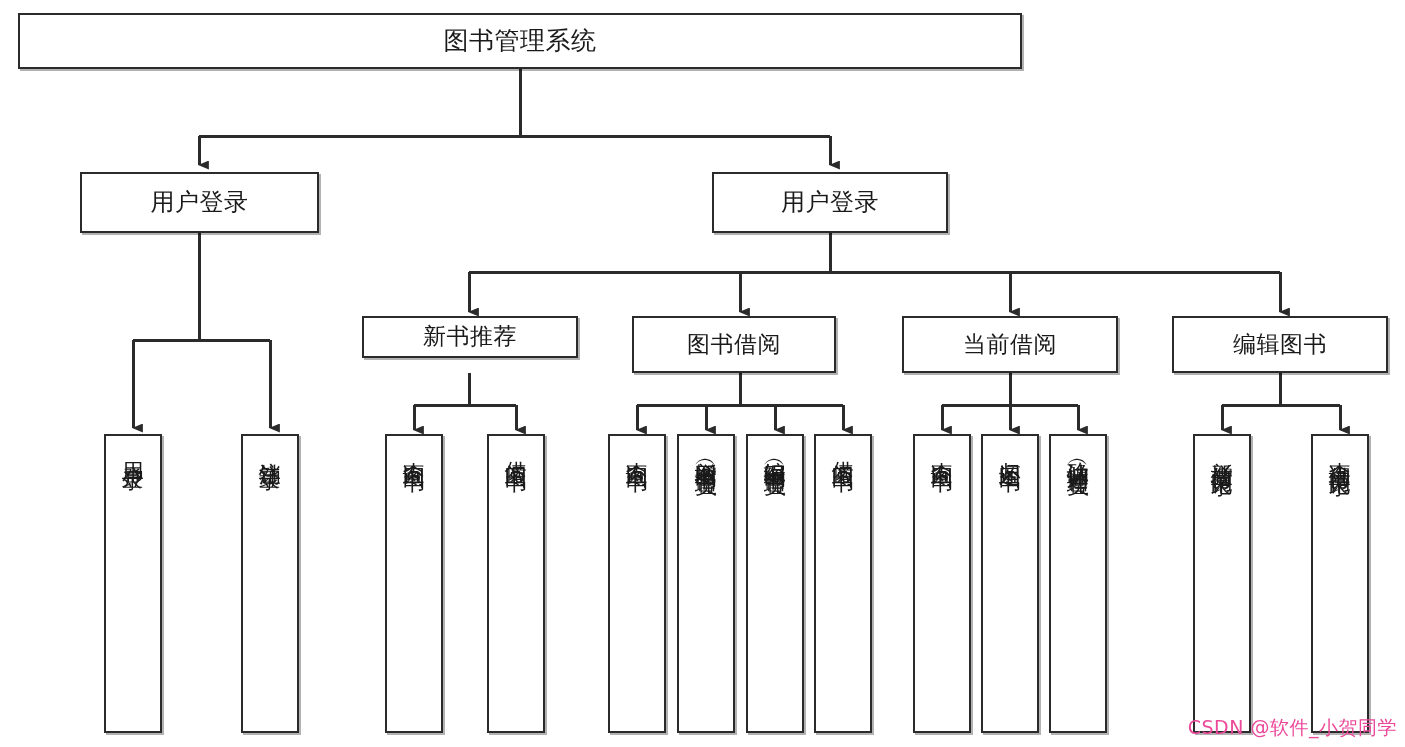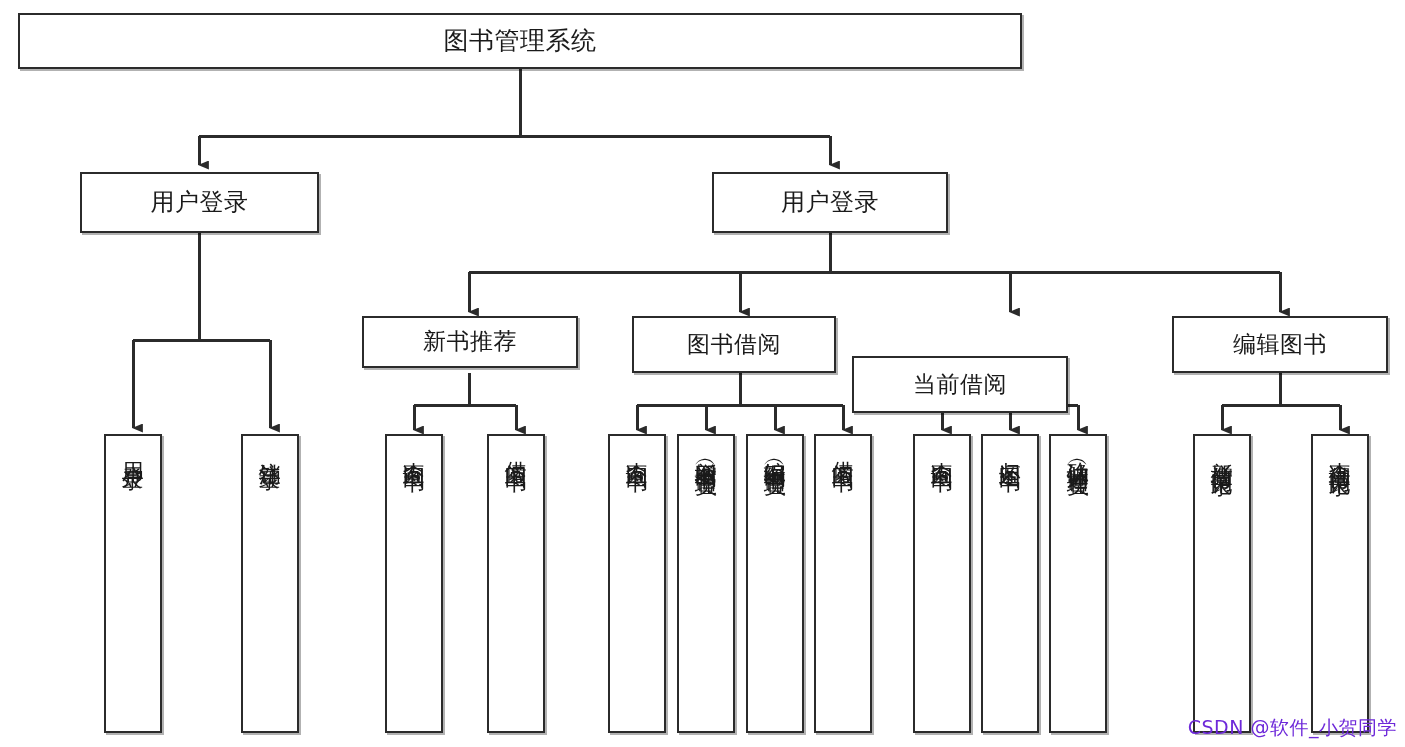--- a/index.html
+++ b/index.html
@@ -67,21 +67,21 @@
     max-height: 100%;
   }
   .node.leaf.two-col .node-label {
     letter-spacing: 2px;
   }
   #watermark {
     position: absolute;
     right: 8px;
     bottom: 6px;
     font-size: 19px;
-    color: #6d28d9;
+    color: #ec4899;
     letter-spacing: 0.5px;
     white-space: nowrap;
     user-select: none;
   }
 </style>
 </head>
 <body>
 
 <div id="diagram-root">
 
@@ -140,29 +140,29 @@
   </div>
 
   <div class="node level1" style="left:80px; top:172px; width:239px; height:61px;">
     <span class="node-label">用户登录</span>
   </div>
 
   <div class="node level1" style="left:712px; top:172px; width:236px; height:61px;">
     <span class="node-label">用户登录</span>
   </div>
 
-  <div class="node level2" style="left:362px; top:316px; width:216px; height:52px;">
+  <div class="node level2" style="left:362px; top:316px; width:216px; height:42px;">
     <span class="node-label">新书推荐</span>
   </div>
 
   <div class="node level2" style="left:632px; top:316px; width:204px; height:57px;">
     <span class="node-label">图书借阅</span>
   </div>
 
-  <div class="node level2" style="left:852px; top:316px; width:216px; height:57px;margin-top:40px;">
+  <div class="node level2" style="left:902px; top:316px; width:216px; height:57px;">
     <span class="node-label">当前借阅</span>
   </div>
 
   <div class="node level2" style="left:1172px; top:316px; width:216px; height:57px;">
     <span class="node-label">编辑图书</span>
   </div>
 
   <div class="node leaf" style="left:104px; top:434px; width:58px; height:299px;">
     <span class="node-label">用户登录</span>
   </div>

